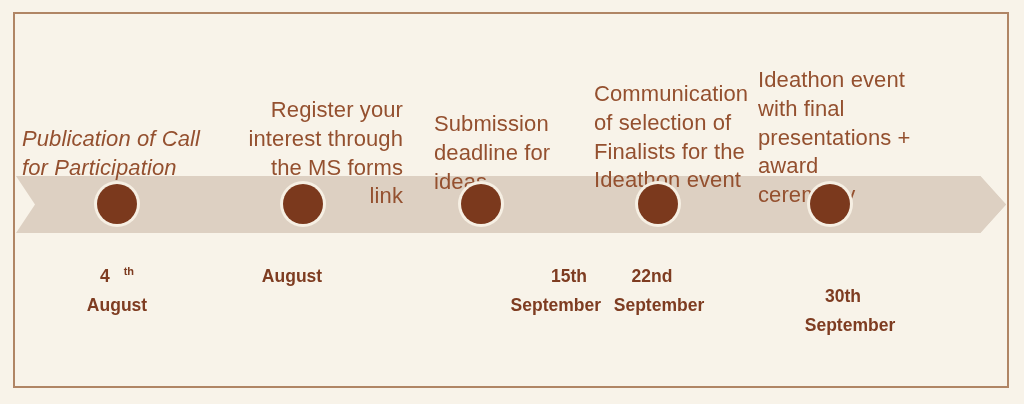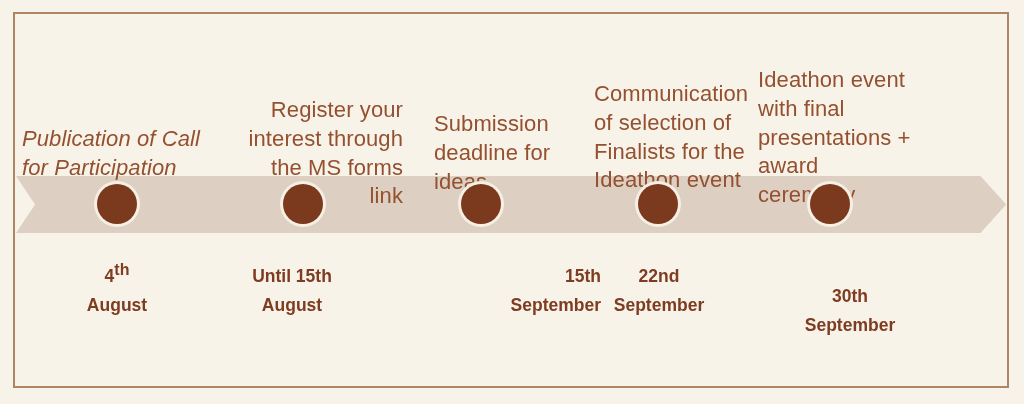--- a/index.html
+++ b/index.html
@@ -77,23 +77,24 @@
     color: #7e3c21;
     font-size: 17.5px;
     font-weight: bold;
     line-height: 1.68;
     text-align: center;
     width: 240px;
   }
   .date .day { display: block; }
   .date .month { display: block; }
   .date sup {
-    font-size: 16px;
+    font-size: 11px;
     vertical-align: super;
     line-height: 0;
+    margin-left: 14px;
   }
 </style>
 </head>
 <body>
 
 <div id="timeline-page">
 
   <div id="frame-border"></div>
 
   <div id="timeline-arrow">
@@ -113,21 +114,20 @@
     </div>
   </div>
 
   <div class="milestone">
     <div class="desc" style="left:243px; top:96px; width:160px;text-align:right;">Register your
 interest through
 the MS forms
 link</div>
     <div class="node-dot" style="left:283px; top:184px;"></div>
     <div class="date" style="left:172px; top:262px;">
-      <span class="day"><span>Until 15th</span><sup></sup></span>
       <span class="month">August</span>
     </div>
   </div>
 
   <div class="milestone">
     <div class="desc" style="left:434px; top:110px; width:160px;">Submission
 deadline for
 ideas</div>
     <div class="node-dot" style="left:461px; top:184px;"></div>
     <div class="date" style="left:361px; top:262px;text-align:right;">

